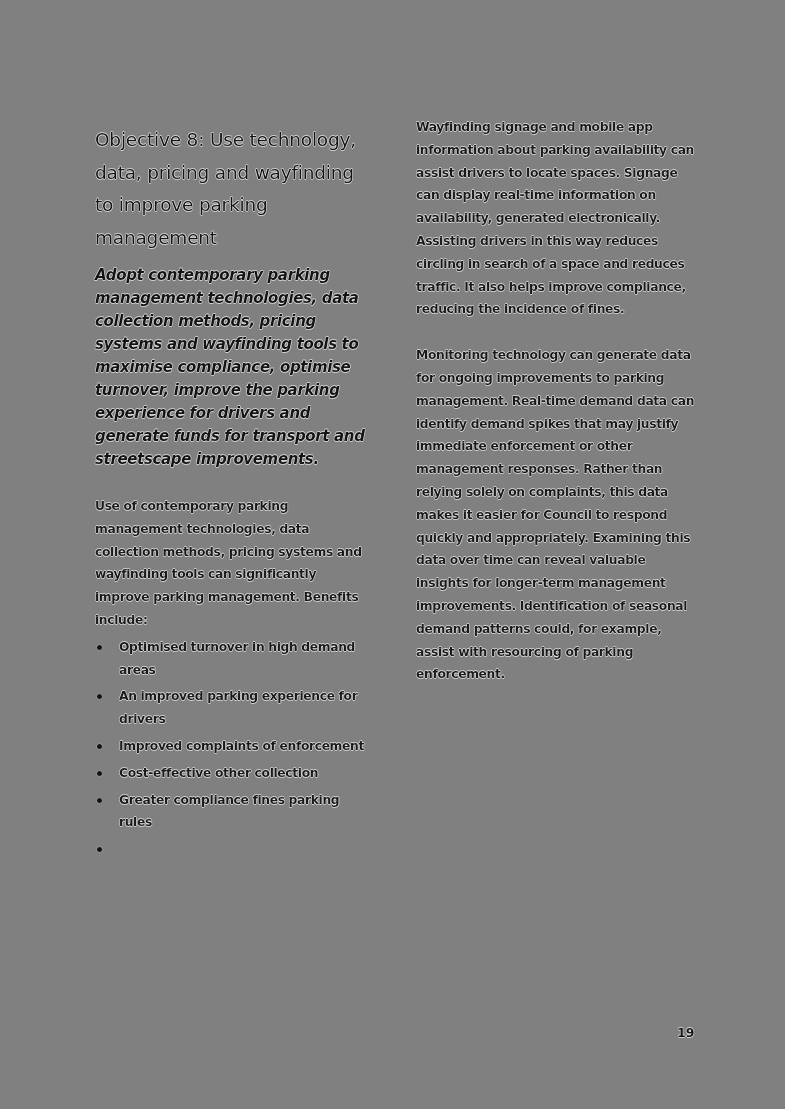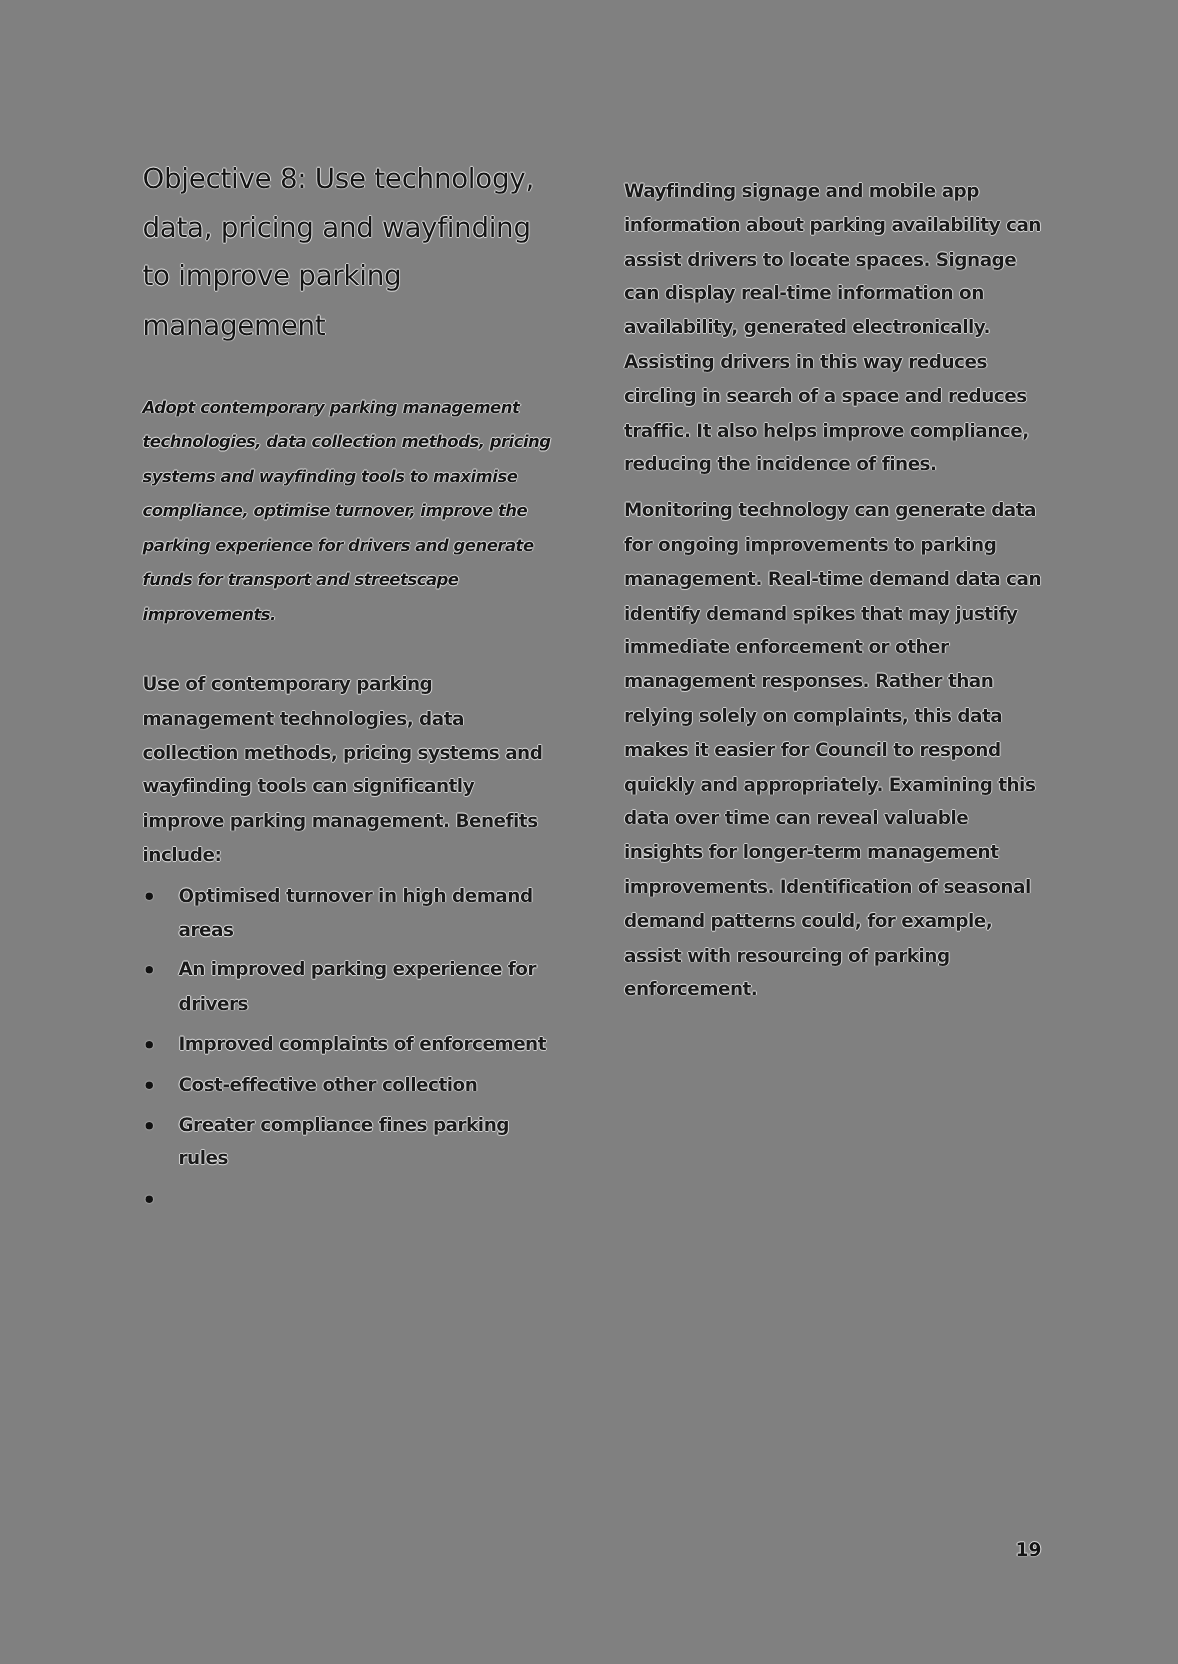--- a/index.html
+++ b/index.html
@@ -20,40 +20,40 @@
         0 0 1px #ffffff,
         0.6px 0 0 rgba(255,255,255,0.55),
         -0.6px 0 0 rgba(255,255,255,0.55),
         0 0.6px 0 rgba(255,255,255,0.55),
         0 -0.6px 0 rgba(255,255,255,0.55);
       font-weight: bold;
     }
     .col-left {
       position: absolute;
       left: 95px;
-      top: 104px;
+      top: 124px;
       width: 275px;
     }
     .col-right {
       position: absolute;
       left: 416px;
       top: 116px;
       width: 280px;
     }
     .heading {
       margin: 0;
       font-size: 18.5px;
       line-height: 32.5px;
       font-weight: normal;
       letter-spacing: -0.2px;
       color: #141414;
     }
     .lead {
-      margin: 26px 0 0 0;
-      font-size: 11px;
+      margin: 10px 0 0 0;
+      font-size: 15px;
       line-height: 23px;
       font-style: italic;
       font-weight: bold;
       letter-spacing: -0.35px;
       color: #141414;
     }
     .body-p {
       margin: 0;
       font-size: 12.3px;
       line-height: 22.8px;
@@ -81,21 +81,21 @@
       position: absolute;
       left: 2px;
       top: 9px;
       width: 5px;
       height: 5px;
       border-radius: 50%;
       background: #111;
       box-shadow: 0 0 1px #fff;
     }
     .right-p2 {
-      margin-top: 8px;
+      margin-top: 23px;
     }
     .page-number {
       position: absolute;
       left: 677px;
       top: 1025px;
       font-size: 12.5px;
       color: #141414;
       text-align: right;
     }
   </style>

